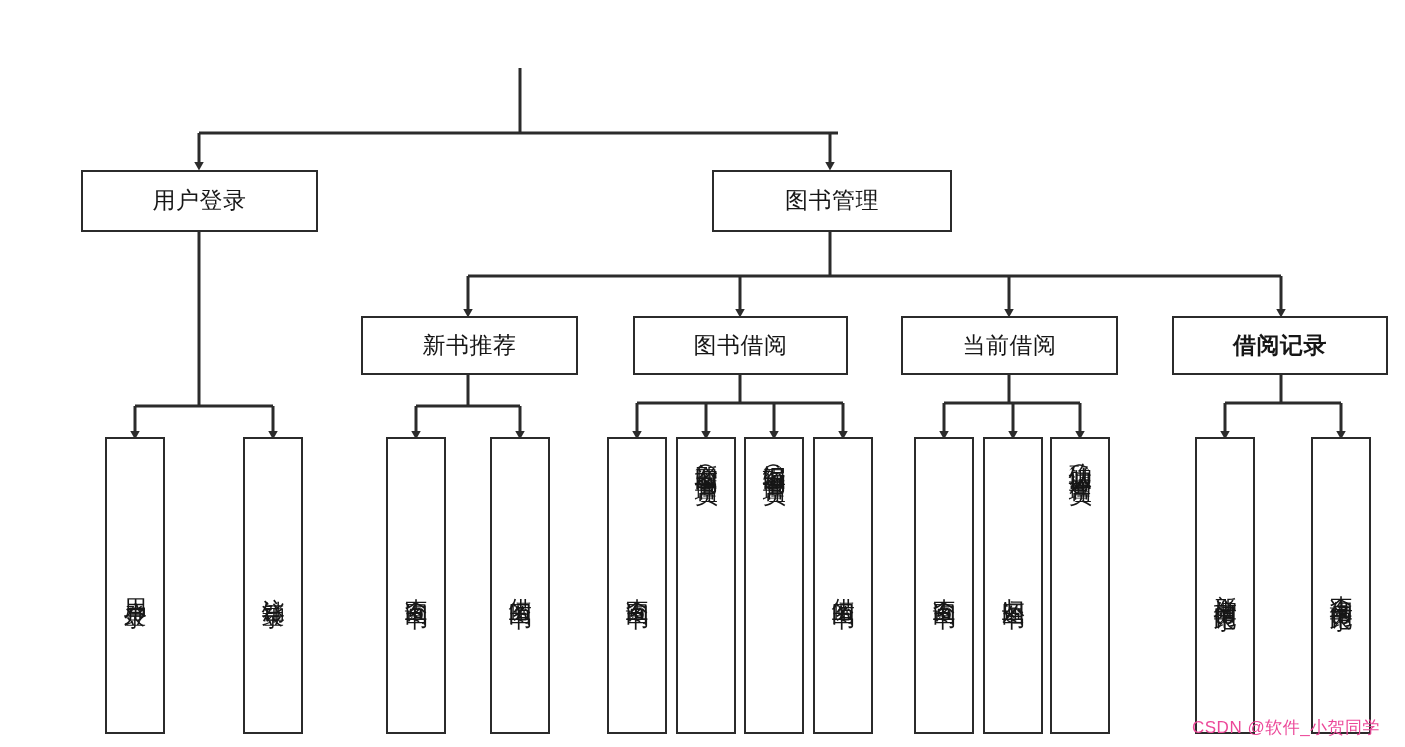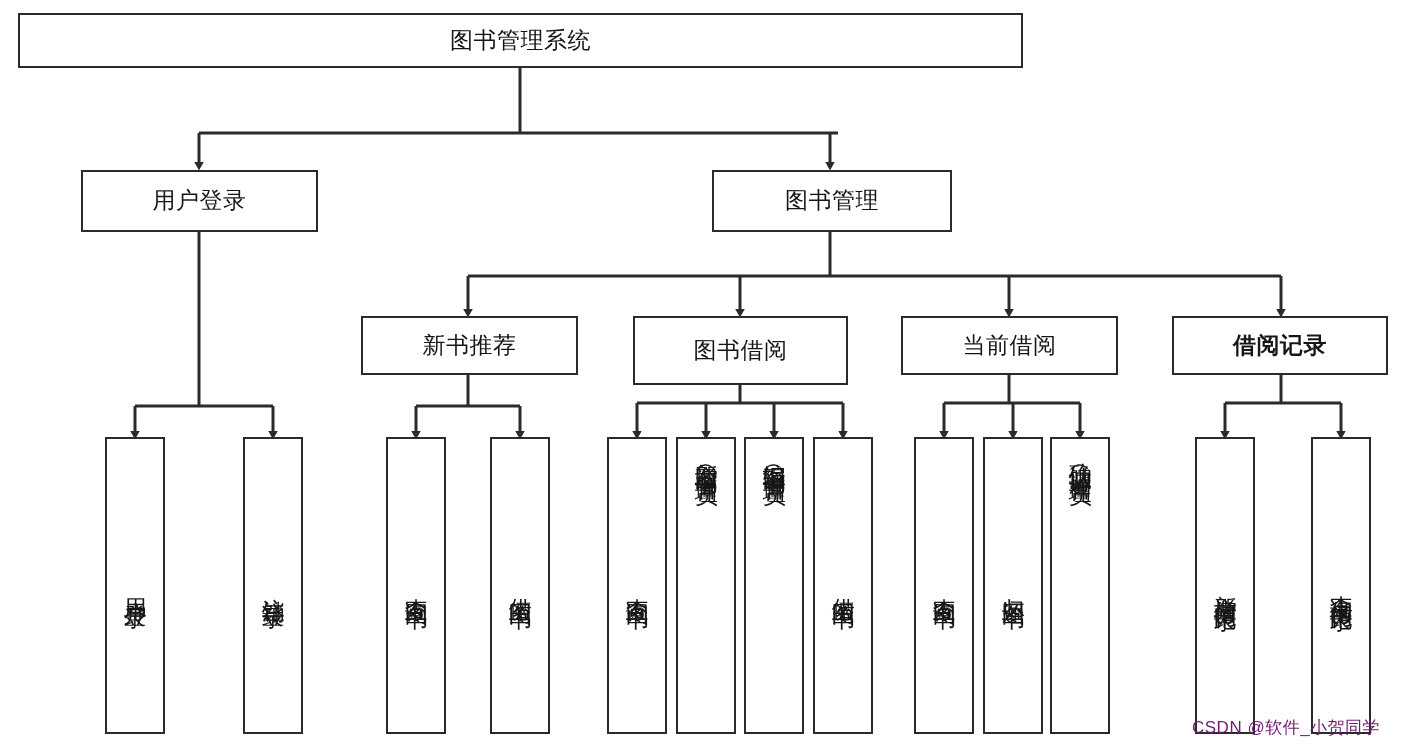--- a/index.html
+++ b/index.html
@@ -43,21 +43,21 @@
     white-space:normal;
     max-height:100%;
   }
   .node.leaf.centered{
     align-items:center;
     padding-top:0;
   }
   .watermark{
     position:absolute;
     font-size:17px;
-    color:#701a75;
+    color:#ec4899;
     white-space:nowrap;
     letter-spacing:.5px;
   }
 </style>
 </head>
 <body>
 
 <div id="stage">
 
   <svg class="wires" viewBox="0 0 1405 747" xmlns="http://www.w3.org/2000/svg">
@@ -103,35 +103,32 @@
       <path d="M1013,403 L1013,432" marker-end="url(#arrow)"></path>
       <path d="M1080,403 L1080,432" marker-end="url(#arrow)"></path>
 
       <path d="M1281,375 L1281,403"></path>
       <path d="M1225,403 L1341,403"></path>
       <path d="M1225,403 L1225,432" marker-end="url(#arrow)"></path>
       <path d="M1341,403 L1341,432" marker-end="url(#arrow)"></path>
     </g>
   </svg>
 
-  <div class="node" style="left:18px;top:13px;width:1005px;height:55px;">
-    <span class="label">图书管理系统</span>
-  </div>
 
   <div class="node" style="left:81px;top:170px;width:237px;height:62px;">
     <span class="label">用户登录</span>
   </div>
   <div class="node" style="left:712px;top:170px;width:240px;height:62px;">
     <span class="label">图书管理</span>
   </div>
 
   <div class="node" style="left:361px;top:316px;width:217px;height:59px;">
     <span class="label">新书推荐</span>
   </div>
-  <div class="node" style="left:633px;top:316px;width:215px;height:69px;">
+  <div class="node" style="left:633px;top:316px;width:215px;height:59px;">
     <span class="label">图书借阅</span>
   </div>
   <div class="node" style="left:901px;top:316px;width:217px;height:59px;">
     <span class="label">当前借阅</span>
   </div>
   <div class="node" style="left:1172px;top:316px;width:216px;height:59px;font-weight:bold;">
     <span class="label">借阅记录</span>
   </div>
 
   <div class="node leaf centered" style="left:105px;top:437px;width:60px;height:297px;">

